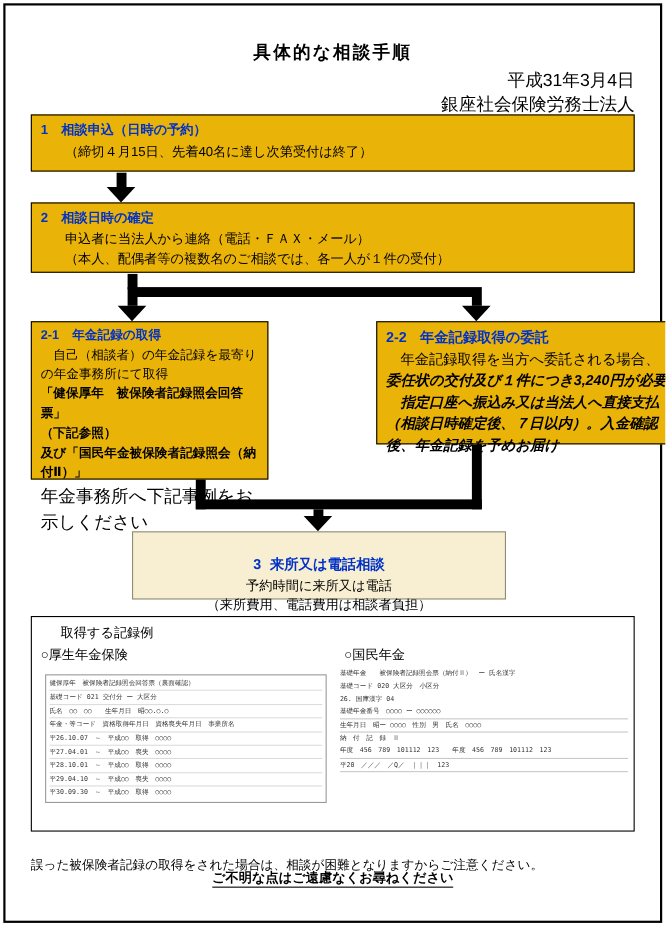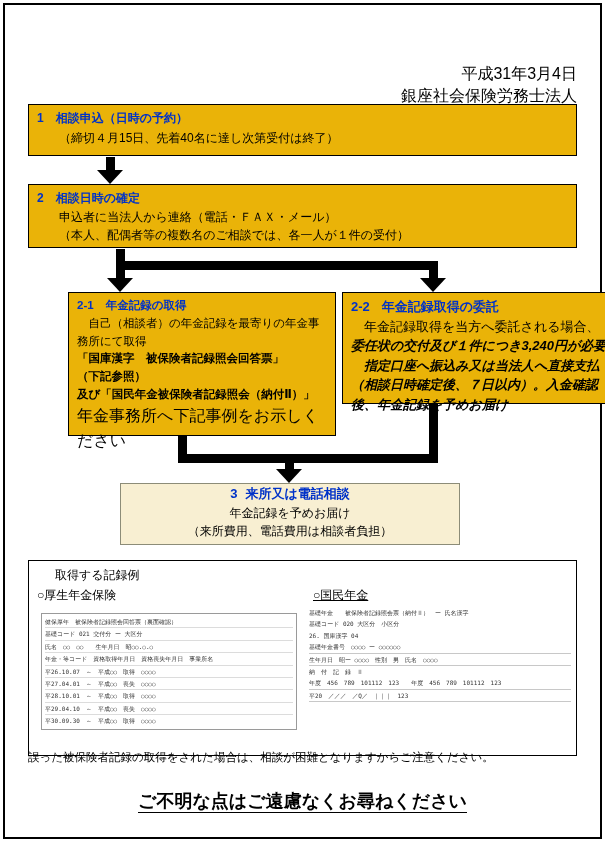--- a/index.html
+++ b/index.html
@@ -22,61 +22,62 @@
   .fhead { color:var(--heading-blue,#0032C8); font-weight:bold; }
   .fhead .num { margin-right:12px; }
   .ind { padding-left:22px; }
   .ind1 { text-indent:1em; }
   .bold { font-weight:bold; }
   .em { font-weight:bold; font-style:italic; }
   .small-note { font-size:16px; }
 
   .box1 { left:28px; top:104px; width:549px; height:52px; }
   .box2 { left:28px; top:184px; width:549px; height:64px; line-height:1.55; }
-  .box21 { left:28px; top:292px; width:268px; height:144px; font-size:11.5px; line-height:1.55;margin-left:40px; }
+  .box21 { left:28px; top:292px; width:216px; height:144px; font-size:11.5px; line-height:1.55; }
   .box22 { left:302px; top:292px; width:275px; height:112px; font-size:13px; line-height:1.5;margin-left:40px; }
   .box3 { left:120px; top:483px; width:340px; height:62px; text-align:center;
     background:var(--step3-bg,#F8EFD2); border:1px solid #8c8c78; line-height:1.5;
-    padding-top:0; }
+    padding-top:19px; }
   .box3 .fhead { font-size:13px; }
   .box3 .fhead .num { margin-right:8px; }
 
   .bar { position:absolute; background:#000; }
   .tri { position:absolute; width:0; height:0;
     border-left:13px solid transparent; border-right:13px solid transparent;
     border-top:14px solid #000; }
 
   .records-box { position:absolute; left:28px; top:560px; width:549px; height:196px;
     border:1.5px solid #000; font-size:12px; }
   .records-title { position:absolute; left:8px; top:6px;margin-left:18px; }
   .rec-label-left { position:absolute; left:8px; top:26px; }
-  .rec-label-right { position:absolute; left:284px; top:26px;text-decoration:underline; }
+  .rec-label-right { position:absolute; left:284px; top:26px; }
   .sample { position:absolute; color:#333;
     font-family:"DejaVu Sans Mono","Liberation Mono",monospace; }
   .sline { font-size:6px; line-height:1.9; white-space:nowrap; overflow:hidden; }
   .left-sample { left:12px; top:52px; width:256px; border:1px solid #9a9a9a; padding:2px 3px; }
   .left-sample .sline { border-bottom:1px solid #dcdcdc; }
   .left-sample .sline:last-child { border-bottom:none; }
   .right-sample { left:280px; top:46px; width:262px; }
   .right-sample .sline:nth-child(4),
   .right-sample .sline:nth-child(5),
   .right-sample .sline:nth-child(7),
   .right-sample .sline:nth-child(8) { border-bottom:1px solid #c8c8c8; }
 
-  .warning { position:absolute; left:28px; top:750px; width:549px; font-size:11.5px; }
+  .warning { position:absolute; left:28px; top:779px; width:549px; font-size:11.5px; }
   .closing-wrap { position:absolute; left:0; top:789px; width:100%; text-align:center; }
-  .closing { font-size:18px; font-weight:bold; border-bottom:1.5px solid #000;
+  .closing { font-size:12px; font-weight:bold; border-bottom:1.5px solid #000;
     padding-bottom:1px; }
 </style>
 </head>
 <body>
 
 <div class="canvas">
   <div class="page-border"></div>
 
+  <div class="title">具体的な相談手順</div>
 
   <div class="meta">
     <div>平成31年3月4日</div>
     <div>銀座社会保険労務士法人</div>
   </div>
 
   <div class="fbox box1">
     <div class="fhead">
       <span class="num">1</span><span>相談申込（日時の予約）</span>
     </div>
@@ -99,21 +100,21 @@
   <div class="bar" style="left:116px;top:270px;width:9px;height:8px;"></div>
   <div class="tri" style="left:107px;top:278px;"></div>
   <div class="bar" style="left:429px;top:270px;width:9px;height:8px;"></div>
   <div class="tri" style="left:420px;top:278px;"></div>
 
   <div class="fbox box21">
     <div class="fhead">
       <span class="num">2-1</span><span>年金記録の取得</span>
     </div>
     <div class="ind1">自己（相談者）の年金記録を最寄りの年金事務所にて取得</div>
-    <div class="bold">「国庫漢字　被保険者記録照会回答票」</div>
+    <div class="bold">「健保厚年　被保険者記録照会回答票」</div>
     <div class="bold">（下記参照）</div>
     <div class="bold">及び「国民年金被保険者記録照会（納付Ⅱ）」</div>
     <div class="small-note">年金事務所へ下記事例をお示しください</div>
   </div>
 
   <div class="fbox box22">
     <div class="fhead">
       <span class="num">2-2</span><span>年金記録取得の委託</span>
     </div>
     <div class="ind1">
@@ -125,21 +126,21 @@
   <div class="bar" style="left:178px;top:436px;width:9px;height:27px;"></div>
   <div class="bar" style="left:429px;top:404px;width:9px;height:59px;"></div>
   <div class="bar" style="left:178px;top:454px;width:260px;height:9px;"></div>
   <div class="bar" style="left:285px;top:463px;width:9px;height:7px;"></div>
   <div class="tri" style="left:276px;top:469px;"></div>
 
   <div class="fbox box3">
     <div class="fhead">
       <span class="num">3</span><span>来所又は電話相談</span>
     </div>
-    <div>年金記録を予めお届け</div>
+    <div>予約時間に来所又は電話</div>
     <div>（来所費用、電話費用は相談者負担）</div>
   </div>
 
   <div class="records-box">
     <div class="records-title">取得する記録例</div>
     <div class="rec-label-left">○厚生年金保険</div>
     <div class="rec-label-right">○国民年金</div>
 
     <div class="sample left-sample">
       <div class="sline">健保厚年　被保険者記録照会回答票（裏面確認）</div>

